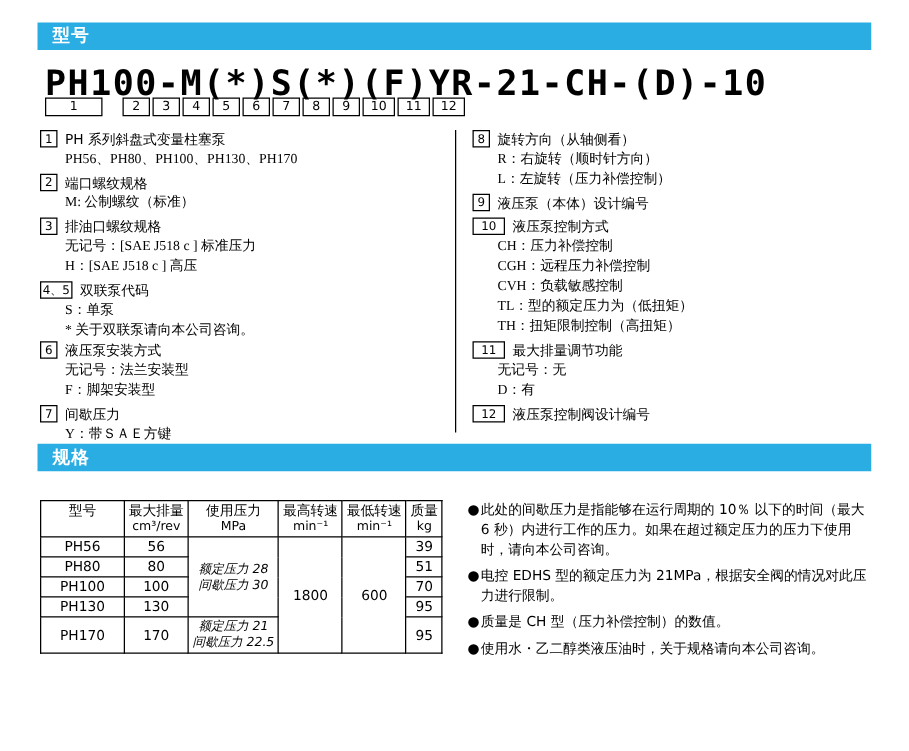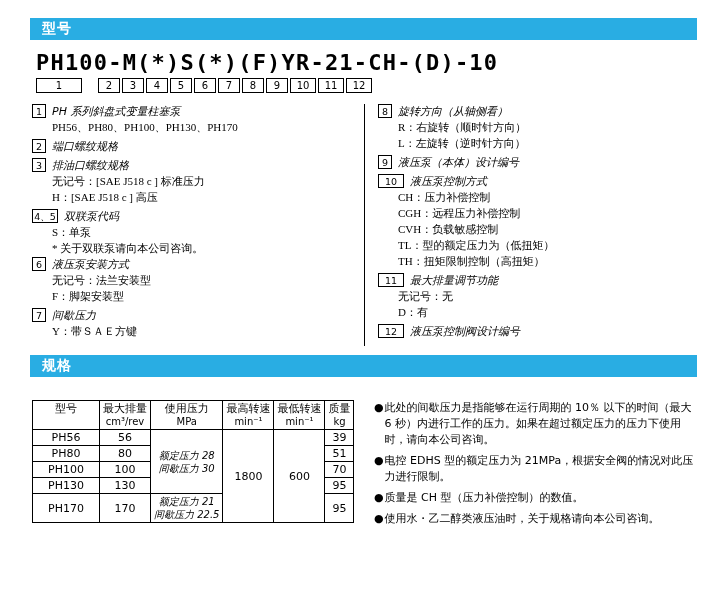--- a/index.html
+++ b/index.html
@@ -29,21 +29,21 @@
     width:667px;
   }
   #model-head{top:18px;}
   #spec-head{top:355px;}
 
   
   .code-line{
     position:absolute;
     left:36px;top:50px;
     font-family:"DejaVu Sans Mono","Liberation Mono",monospace;
-    font-size:22px;
+    font-size:28px;
     font-weight:bold;
     letter-spacing:1.2px;
     text-align:center;
   }
   .code-boxes{
     position:absolute;
     left:36px;top:78px;
     display:flex;
   }
   .cbox{
@@ -80,21 +80,21 @@
     border:1px solid #000;
     min-width:14px;height:14px;
     line-height:13px;
     text-align:center;
     font-size:9.5px;
     margin-right:6px;
     flex:0 0 auto;
     box-sizing:border-box;
   }
   .num.wide{min-width:26px;}
-  .itxt{flex:1 1 auto;font-style:italic;}
+  .itxt{flex:1 1 auto;}
   .sub{
     margin-left:20px;
     margin-bottom:1px;
     font-family:Liberation Serif, serif;
   }
 
   
   table.spec{
     position:absolute;
     left:32px;top:400px;
@@ -156,20 +156,21 @@
         <span class="num">1</span>
         <span class="itxt">PH 系列斜盘式变量柱塞泵</span>
       </div>
       <div class="sub">PH56、PH80、PH100、PH130、PH170</div>
     </div>
     <div style="margin-bottom: 4px;">
       <div class="item">
         <span class="num">2</span>
         <span class="itxt">端口螺纹规格</span>
       </div>
+      <div class="sub">M: 公制螺纹（标准）</div>
     </div>
     <div style="margin-bottom: 4px;">
       <div class="item">
         <span class="num">3</span>
         <span class="itxt">排油口螺纹规格</span>
       </div>
       <div class="sub">无记号：[SAE J518 c ] 标准压力</div>
       <div class="sub">H：[SAE J518 c ] 高压</div>
     </div>
     <div style="margin-bottom: 0;">
@@ -197,21 +198,21 @@
     </div>
   </div>
 <div class="divider"></div>
 <div class="legend" id="legend-right">
     <div style="margin-bottom: 4px;">
       <div class="item">
         <span class="num">8</span>
         <span class="itxt">旋转方向（从轴侧看）</span>
       </div>
       <div class="sub">R：右旋转（顺时针方向）</div>
-      <div class="sub">L：左旋转（逆时针方向）</div>
+      <div class="sub">L：左旋转（压力补偿控制）</div>
     </div>
     <div style="margin-bottom: 4px;">
       <div class="item">
         <span class="num">9</span>
         <span class="itxt">液压泵（本体）设计编号</span>
       </div>
     </div>
     <div style="margin-bottom: 4px;">
       <div class="item">
         <span class="num wide">10</span>

